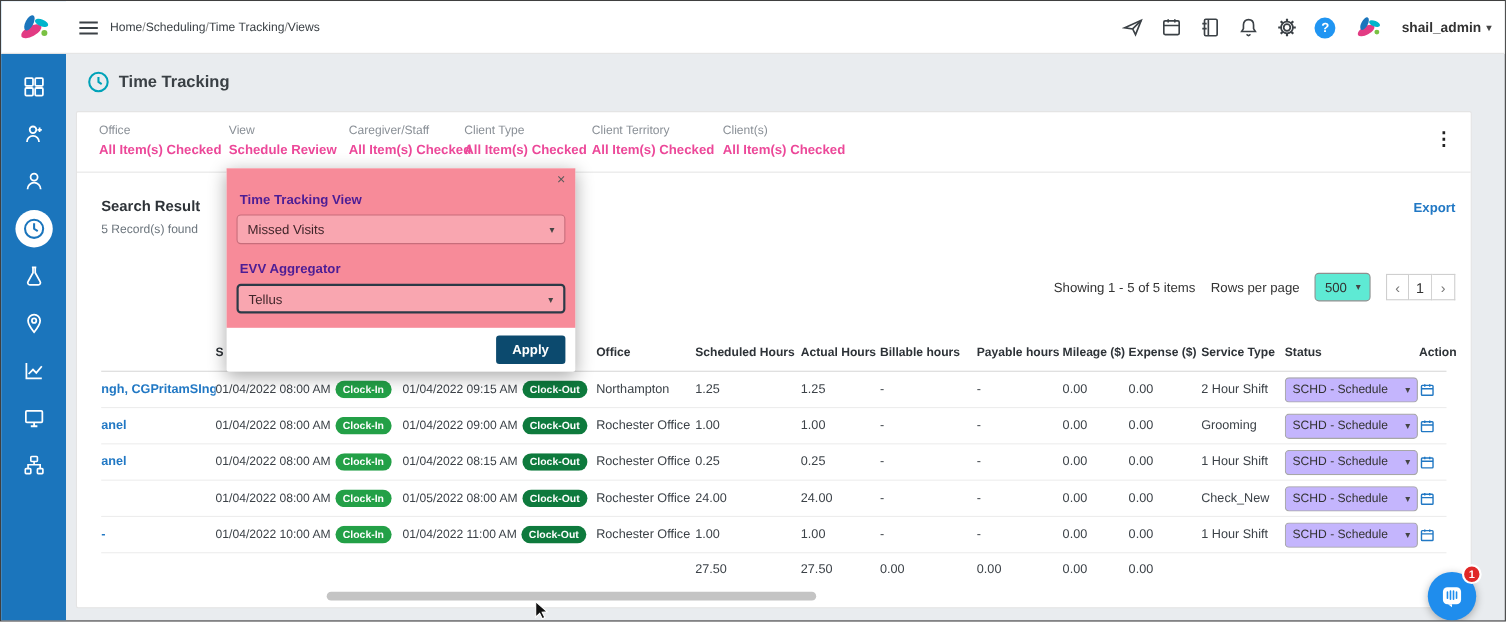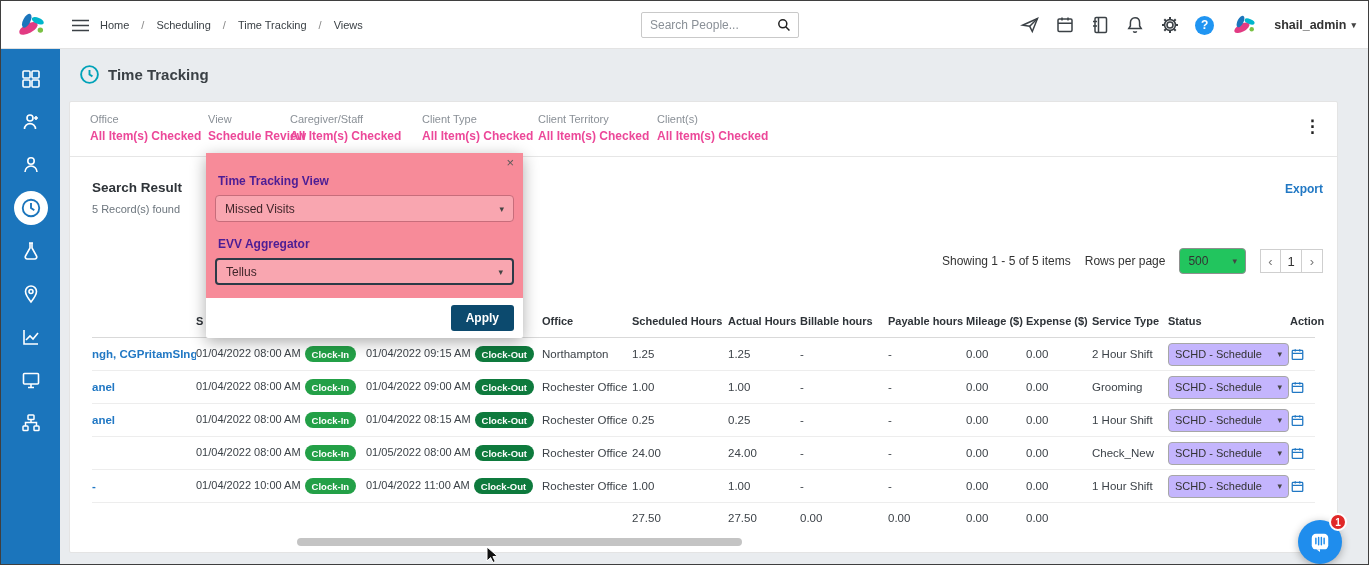--- a/index.html
+++ b/index.html
@@ -12,21 +12,21 @@
   .side-items { display:flex; flex-direction:column; align-items:center; padding-top:8px; }
   .side-item { width:59px; height:43px; display:flex; align-items:center; justify-content:center; color:#fff; cursor:pointer; }
   .side-item svg { width:20px; height:20px; }
   .side-item .ring { width:34px; height:34px; background:#fff; border-radius:50%; display:flex; align-items:center; justify-content:center; }
   .side-item .ring svg { width:22px; height:22px; }
 
   
   #topbar { position:absolute; left:59px; top:0; right:0; height:48px; background:#fff; border-bottom:1px solid #e3e3e3; z-index:15; }
   .tb-left { position:absolute; left:12px; top:0; height:48px; display:flex; align-items:center; gap:11px; }
   .hamburger { cursor:pointer; display:flex; }
-  .crumbs { font-size:11px; color:#3b4146; display:flex; gap:12px; }
+  .crumbs { font-size:11px; color:#3b4146; display:flex; gap:0; }
   .crumb { cursor:pointer; }
   .crumb-sep { color:#888; }
   .search-wrap { position:absolute; left:581px; top:11px; width:158px; height:26px; border:1px solid #c9c9c9; border-radius:2px; display:flex; align-items:center; background:#fff; }
   .search-wrap input { border:0; outline:0; flex:1; min-width:0; font-size:12px; padding:0 8px; color:#333; font-family:"Liberation Sans",sans-serif; }
   .search-wrap input::placeholder { color:#8a9097; }
   .search-btn { width:28px; height:100%; display:flex; align-items:center; justify-content:center; cursor:pointer; }
   .tb-right { position:absolute; right:12px; top:0; height:48px; display:flex; align-items:center; gap:15px; }
   .tb-icon { width:20px; height:20px; color:#3b4146; cursor:pointer; display:flex; align-items:center; justify-content:center; }
   .help-circle { width:19px; height:19px; border-radius:50%; background:#2095f2; color:#fff; font-size:12px; font-weight:700; display:flex; align-items:center; justify-content:center; cursor:pointer; }
   .user { display:flex; align-items:center; gap:5px; font-size:12.5px; font-weight:700; color:#333; cursor:pointer;justify-content:center; }
@@ -42,21 +42,21 @@
   .fgroup { position:absolute; top:11px; cursor:pointer; }
   .flabel { font-size:11px; color:#8a9097; margin-bottom:4px; }
   .fvalue { font-size:12px; font-weight:700; color:#ec4899; }
   .kebab { position:absolute; right:16px; top:14px; font-size:17px; font-weight:700; color:#222; cursor:pointer; }
 
   .sr-title { position:absolute; left:22px; top:78px; font-size:13.5px; font-weight:700; color:#2e3338; }
   .sr-count { position:absolute; left:22px; top:101px; font-size:11px; color:#6c757d; }
   .export { position:absolute; right:14px; top:80px; font-size:12px; font-weight:700; color:#2178c4; cursor:pointer; }
 
   .paging { position:absolute; right:14px; top:146px; display:flex; align-items:center; gap:14px; font-size:12px; color:#333; }
-  .rpp-select { border:1px solid #8f8f8f; border-radius:4px; height:24px; display:flex; align-items:center; gap:24px; padding:12px 8px; cursor:pointer; background:#22c55e; }
+  .rpp-select { border:1px solid #8f8f8f; border-radius:4px; height:24px; display:flex; align-items:center; gap:8px; padding:12px 8px; cursor:pointer; background:#5eead4; }
   .pager { display:flex; }
   .pbtn { width:21px; height:24px; border:1px solid #cfcfcf; display:flex; align-items:center; justify-content:center; background:#fff; color:#777; cursor:pointer; font-size:13px; }
   .pbtn + .pbtn { border-left:0; }
   .pbtn.current { color:#333; }
 
   
   .table { position:absolute; left:22px; top:202px; right:22px; }
   .thead { display:flex; height:34px; align-items:center; border-bottom:1px solid #d9d9d9; font-size:11px; font-weight:700; color:#2e3338; }
   .trow { display:flex; height:33px; align-items:center; border-bottom:1px solid #ededed; font-size:11.5px; color:#3c4248; }
   .tfoot { display:flex; height:30px; align-items:center; font-size:11.5px; color:#3c4248; }
@@ -178,29 +178,20 @@
         <span class="crumb">Home</span>
         <span class="crumb-sep">/</span>
         <span class="crumb">Scheduling</span>
         <span class="crumb-sep">/</span>
         <span class="crumb">Time Tracking</span>
         <span class="crumb-sep">/</span>
         <span class="crumb">Views</span>
       </nav>
     </div>
 
-    <div class="search-wrap">
-      <input type="text" placeholder="Search People..." style="">
-      <span class="search-btn">
-        <svg width="16" height="16" viewBox="0 0 20 20" fill="none" stroke="#222" stroke-width="1.9">
-            <circle cx="8.5" cy="8.5" r="5"></circle>
-            <path d="M12.2 12.2L16.8 16.8"></path>
-          </svg>
-      </span>
-    </div>
 
     <div class="tb-right">
       <span class="tb-icon">
         <svg viewBox="0 0 20 20" fill="none" stroke="#3b4146" stroke-width="1.5">
             <path d="M2.5 10.2L17.5 3.5l-5.2 13-2.6-5.2-7.2-1.1Z"></path>
             <path d="M9.7 11.3L17.5 3.5"></path>
           </svg>
       </span>
       <span class="tb-icon">
         <svg viewBox="0 0 20 20" fill="none" stroke="#3b4146" stroke-width="1.5">
@@ -254,21 +245,21 @@
 
       <div class="filter-row">
         <div class="fgroup" style="left:20px">
             <div class="flabel">Office</div>
             <div class="fvalue">All Item(s) Checked</div>
           </div>
         <div class="fgroup" style="left:138px">
             <div class="flabel">View</div>
             <div class="fvalue">Schedule Review</div>
           </div>
-        <div class="fgroup" style="left:220px">
+        <div class="fgroup" style="left:247px">
             <div class="flabel">Caregiver/Staff</div>
             <div class="fvalue">All Item(s) Checked</div>
           </div>
         <div class="fgroup" style="left:352px">
             <div class="flabel">Client Type</div>
             <div class="fvalue">All Item(s) Checked</div>
           </div>
         <div class="fgroup" style="left:468px">
             <div class="flabel">Client Territory</div>
             <div class="fvalue">All Item(s) Checked</div>

